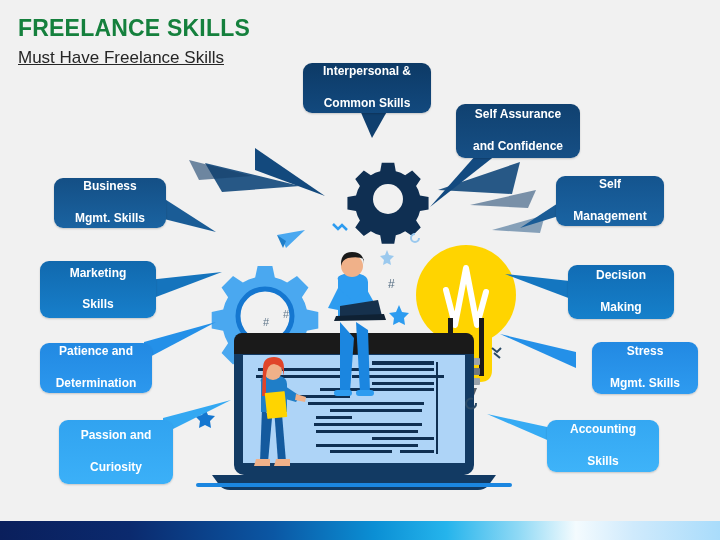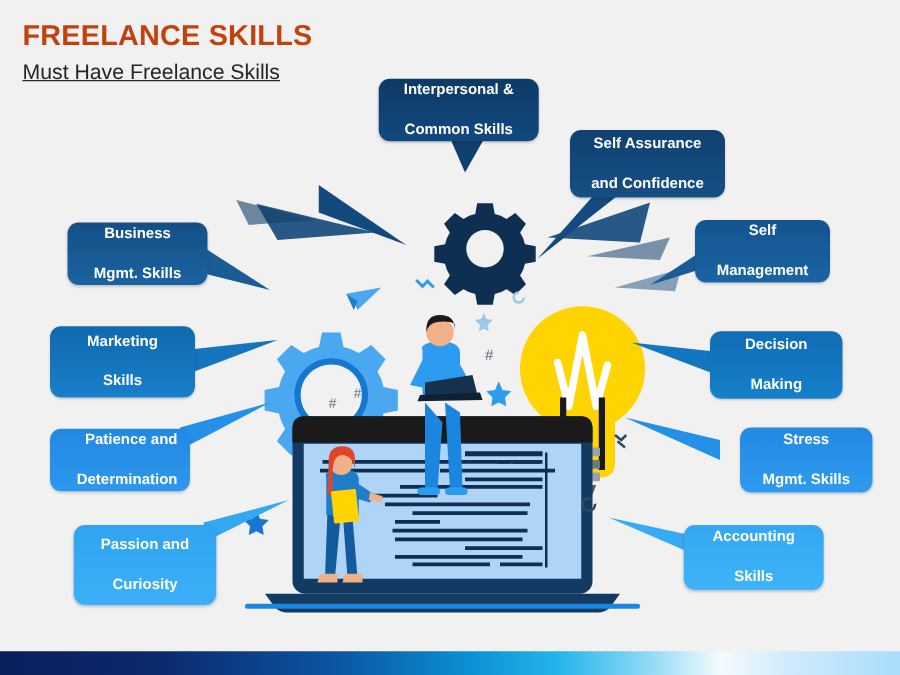--- a/index.html
+++ b/index.html
@@ -22,21 +22,21 @@
     overflow: hidden;
   }
 
   
   #page-title {
     position: absolute;
     left: 18px;
     top: 15px;
     font-size: 23px;
     font-weight: bold;
-    color: #c2410c;
+    color: #15803d;
     letter-spacing: 0.2px;
     white-space: nowrap;
   }
   #page-subtitle {
     position: absolute;
     left: 18px;
     top: 48px;
     font-size: 17px;
     font-weight: normal;
     color: #262626;
@@ -302,21 +302,21 @@
     </span>
   </div>
 
   <div class="callout" style="left:40px; top:261px; width:116px; height:57px; background:linear-gradient(180deg,#1169ae,#177fcb);">
     <span>
       <span>Marketing</span><br>
       <span>Skills</span>
     </span>
   </div>
 
-  <div class="callout" style="left:40px; top:343px; width:112px; height:50px; background:linear-gradient(180deg,#2289e2,#2c98ee);text-align:right;">
+  <div class="callout" style="left:40px; top:343px; width:112px; height:50px; background:linear-gradient(180deg,#2289e2,#2c98ee);">
     <span>
       <span>Patience and</span><br>
       <span>Determination</span>
     </span>
   </div>
 
   <div class="callout" style="left:59px; top:420px; width:114px; height:64px; background:linear-gradient(180deg,#31a3f0,#3bb0f8);">
     <span>
       <span>Passion and</span><br>
       <span>Curiosity</span>

